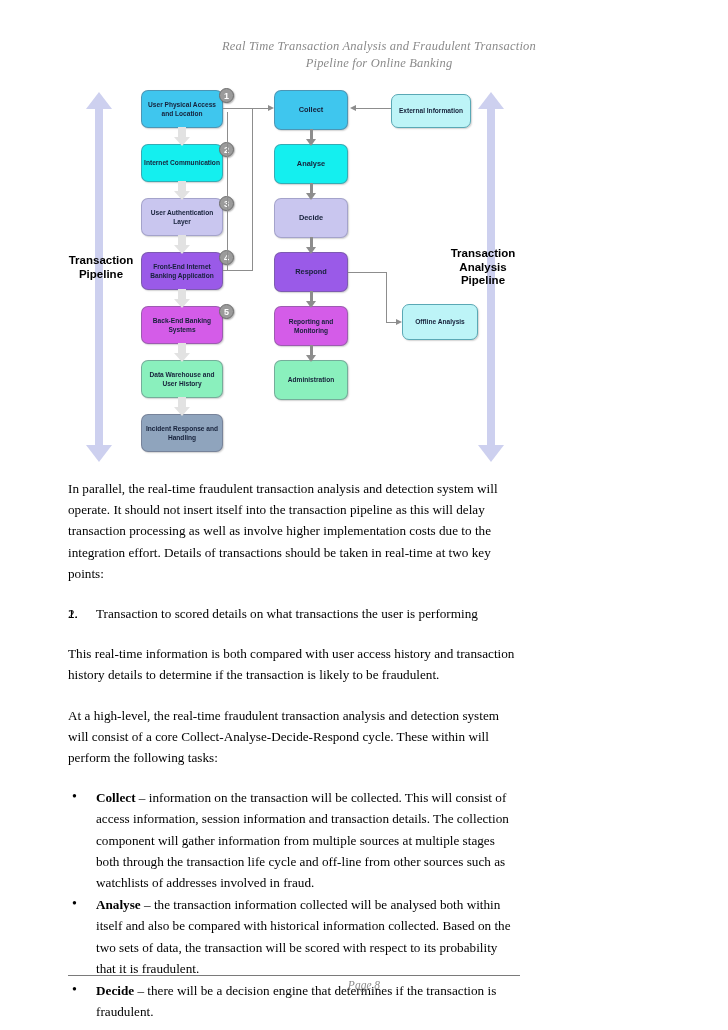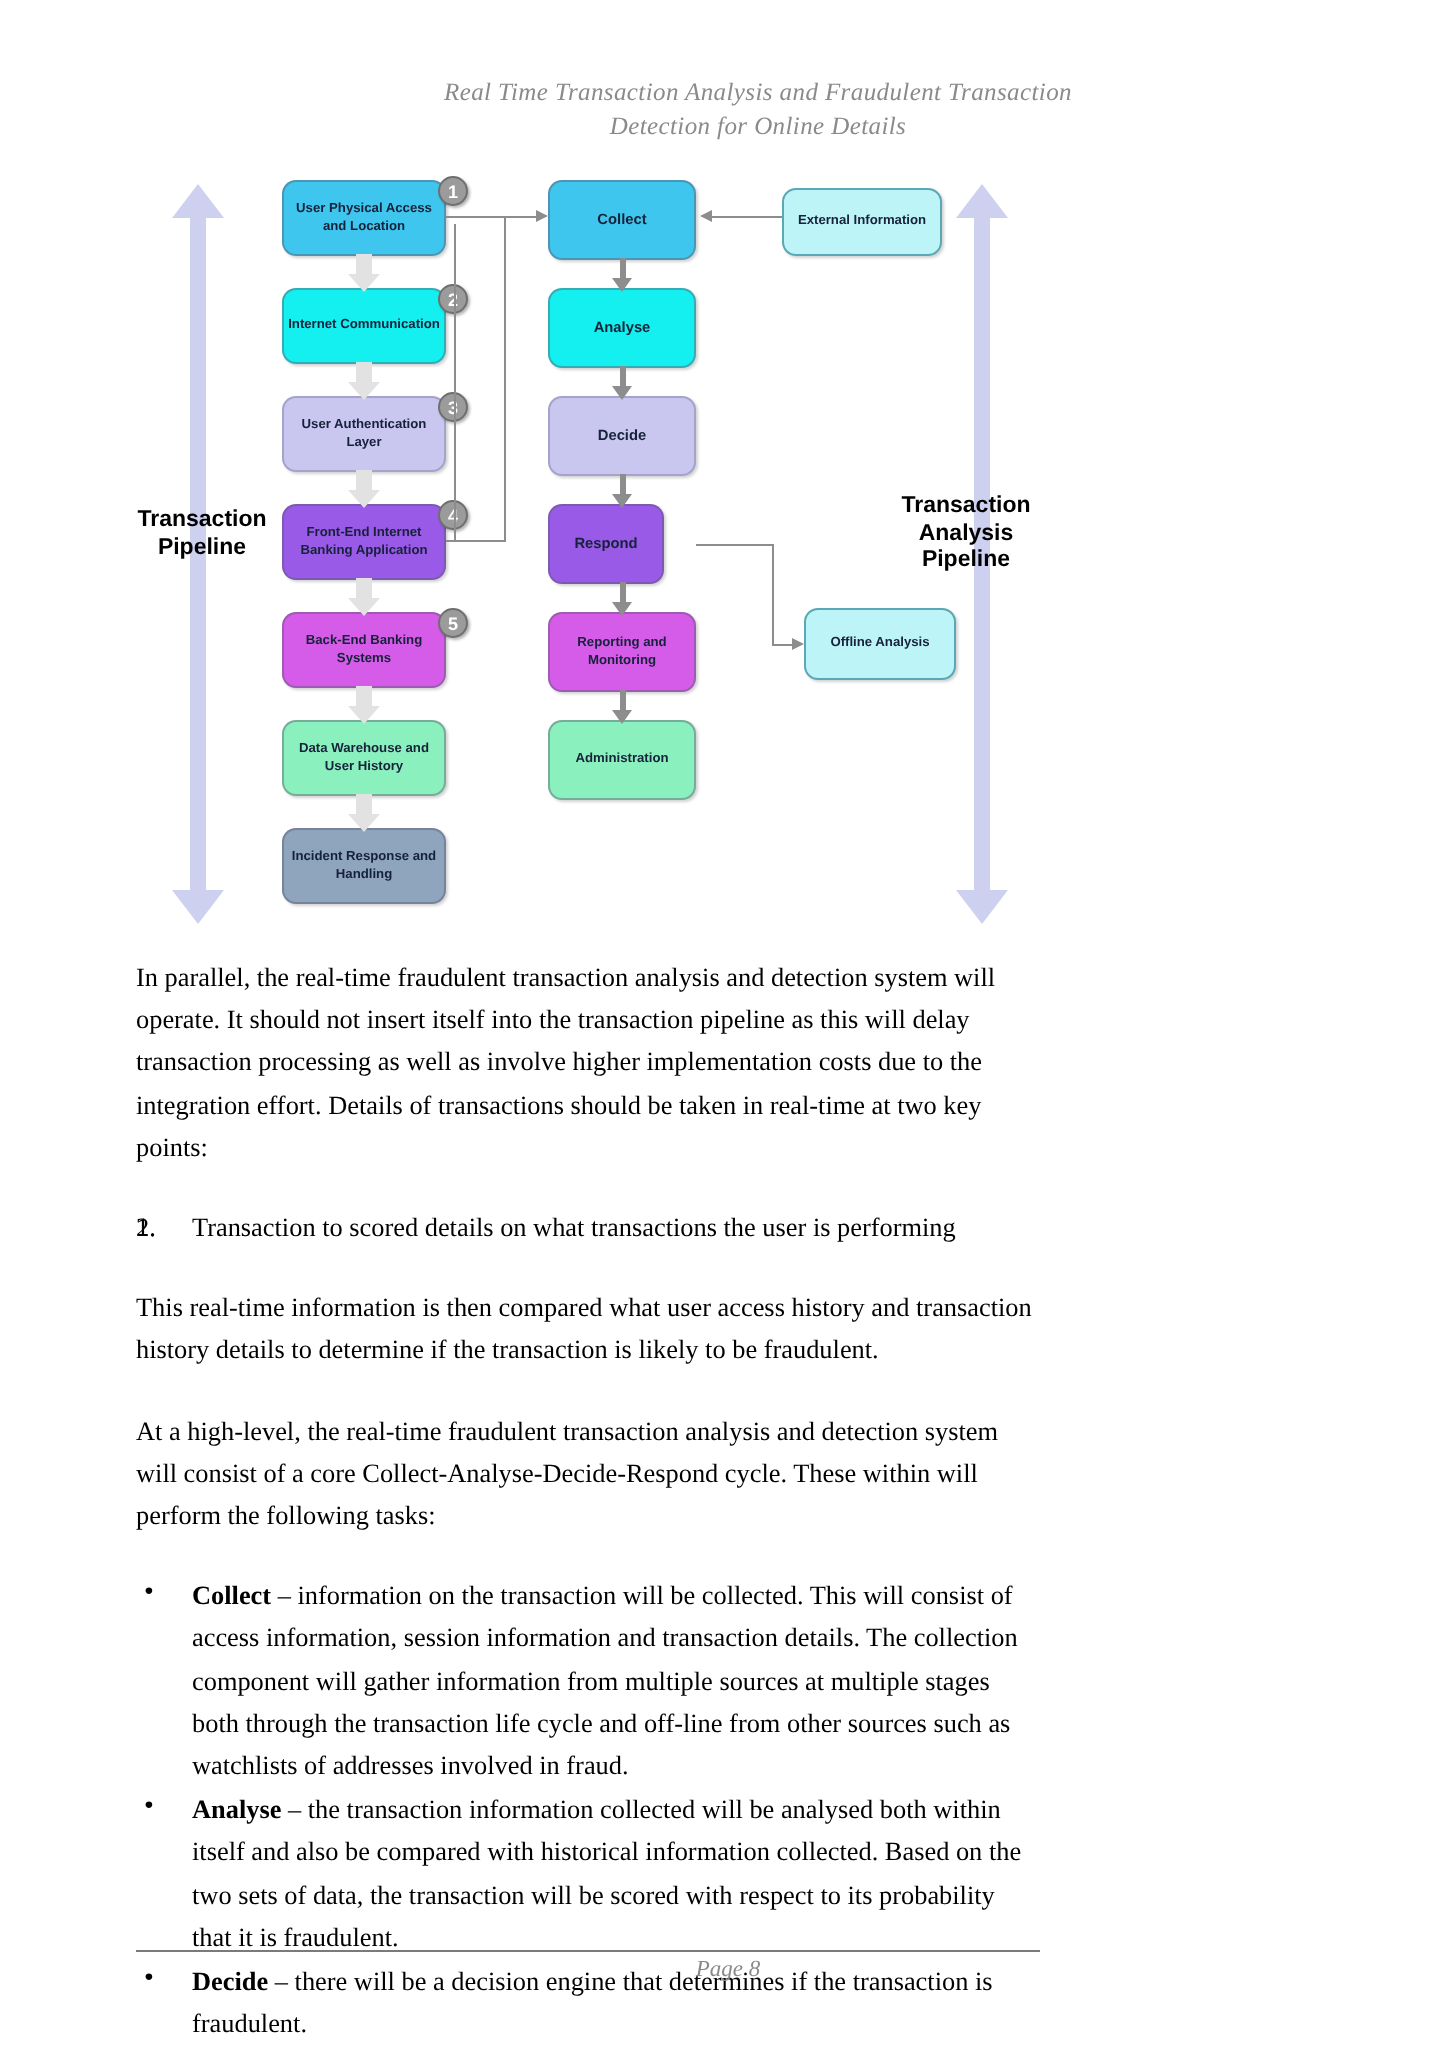--- a/index.html
+++ b/index.html
@@ -194,21 +194,21 @@
     font-style: italic;
     font-size: 11.5px;
     color: #8a8a8a;
   }
 </style>
 </head>
 <body>
 
 <div class="doc-header">
   <span class="hl">Real Time Transaction Analysis and Fraudulent Transaction</span>
-  <span class="hl">Detection for Online Details</span>
+  <span class="hl">Pipeline for Online Banking</span>
 </div>
 
 <div class="figure">
 
   <div class="bigarrow" style="left:86px; top:10px; height:370px;">
     <div class="head up"></div>
     <div class="shaft"></div>
     <div class="head down"></div>
   </div>
   <div class="bigarrow" style="left:478px; top:10px; height:370px;">
@@ -262,21 +262,21 @@
 
   <div class="badge" style="left:219px; top:6px;">1</div>
   <div class="badge" style="left:219px; top:60px;">2</div>
   <div class="badge" style="left:219px; top:114px;">3</div>
   <div class="badge" style="left:219px; top:168px;">4</div>
   <div class="badge" style="left:219px; top:222px;">5</div>
 
   <div class="node c-blue" style="left:274px; top:8px;   width:74px; height:40px; font-size:7.4px;">Collect</div>
   <div class="node c-cyan" style="left:274px; top:62px;  width:74px; height:40px; font-size:7.4px;">Analyse</div>
   <div class="node c-lav" style="left:274px; top:116px; width:74px; height:40px; font-size:7.4px;">Decide</div>
-  <div class="node c-purple" style="left:274px; top:170px; width:58px; height:40px; font-size:7.4px;">Respond</div>
+  <div class="node c-purple" style="left:274px; top:170px; width:74px; height:40px; font-size:7.4px;">Respond</div>
   <div class="node c-magenta" style="left:274px; top:224px; width:74px; height:40px;">Reporting and Monitoring</div>
   <div class="node c-green" style="left:274px; top:278px; width:74px; height:40px;">Administration</div>
 
   <div class="thinarrow" style="left:306px; top:47px;">
       <div class="tshaft"></div>
       <div class="thead"></div>
     </div>
   <div class="thinarrow" style="left:306px; top:101px;">
       <div class="tshaft"></div>
       <div class="thead"></div>
@@ -321,21 +321,21 @@
   <ol class="numlist">
     <li>
       <span class="num">1.</span>
     </li>
     <li>
       <span class="num">2.</span>
       <span>Transaction to scored details on what transactions the user is performing</span>
     </li>
   </ol>
 
-  <p>This real-time information is then compared what user access history and transaction history details to determine if the transaction is likely to be fraudulent.</p>
+  <p>This real-time information is both compared with user access history and transaction history details to determine if the transaction is likely to be fraudulent.</p>
   <p>At a high-level, the real-time fraudulent transaction analysis and detection system will consist of a core Collect-Analyse-Decide-Respond cycle. These within will perform the following tasks:</p>
 
   <ul class="bullist">
     <li>
       <span class="bul">•</span>
       <b>Collect</b><span> – information on the transaction will be collected. This will consist of access information, session information and transaction details. The collection component will gather information from multiple sources at multiple stages both through the transaction life cycle and off-line from other sources such as watchlists of addresses involved in fraud.</span>
     </li>
     <li>
       <span class="bul">•</span>
       <b>Analyse</b><span> – the transaction information collected will be analysed both within itself and also be compared with historical information collected. Based on the two sets of data, the transaction will be scored with respect to its probability that it is fraudulent.</span>

